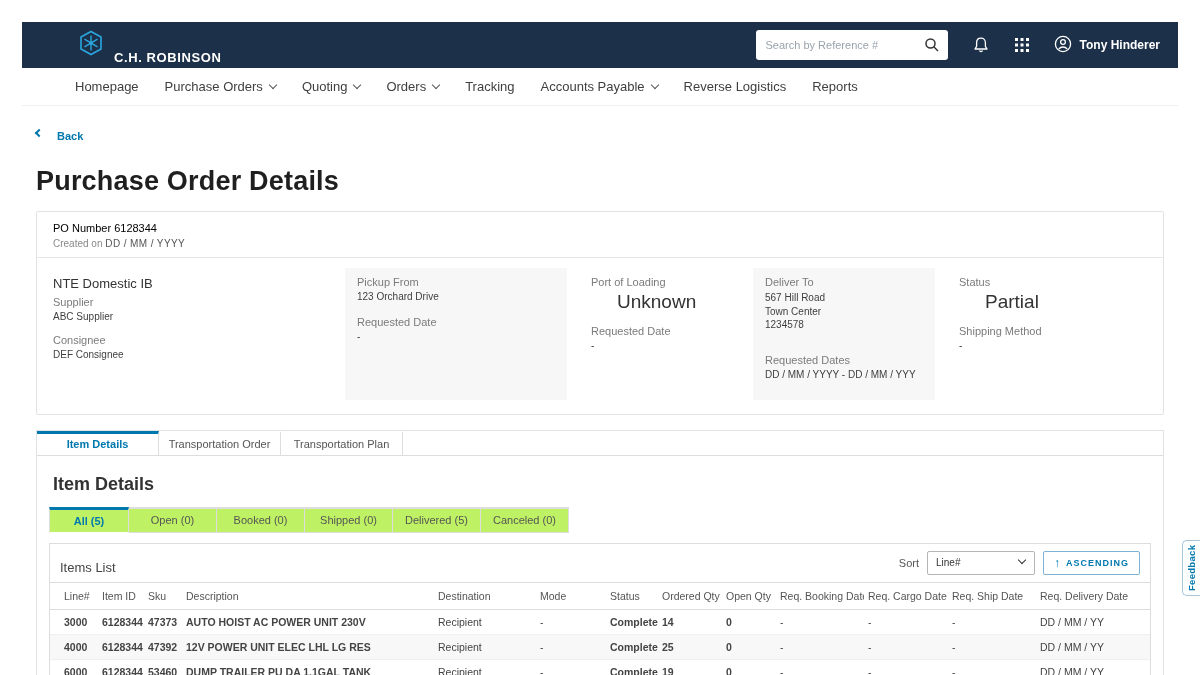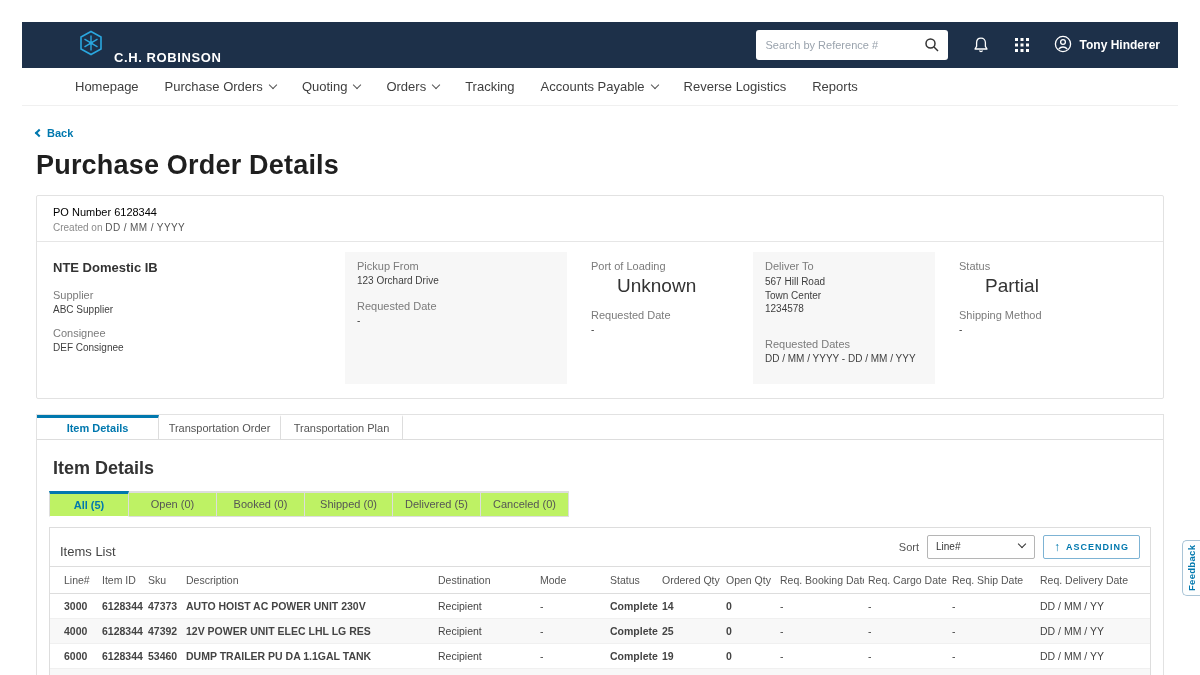--- a/index.html
+++ b/index.html
@@ -19,35 +19,35 @@
   .userchip { display:flex; align-items:center; gap:8px; color:#fff; font-size:12px; font-weight:bold; cursor:pointer; }
 
   
   .menubar { height:38px; display:flex; align-items:center; gap:26px; padding:0 0 0 53px; background:#fff; border-bottom:1px solid #f0f0f0; }
   .menubar a { font-size:13px; color:#3f3f3f; text-decoration:none; display:flex; align-items:center; gap:7px; cursor:pointer; }
   .chev { width:6px; height:6px; border:solid #555; border-width:0 1.5px 1.5px 0; display:inline-block; transform:rotate(45deg); margin-top:-3px; }
   .chev-left { width:6px; height:6px; border:solid #0078AE; border-width:0 2px 2px 0; display:inline-block; transform:rotate(135deg); margin-right:2px; }
 
   
   .content { padding:16px 14px 0; }
-  .backlink { color:#0078AE; font-size:11px; font-weight:bold; text-decoration:none; display:inline-flex; align-items:center; gap:3px; cursor:pointer; }
-  .pagetitle { font-size:27px; font-weight:bold; color:#1f1f1f; margin:10px 0 14px; letter-spacing:.2px; }
+  .backlink { color:#0078AE; font-size:11px; font-weight:bold; text-decoration:none; display:inline-flex; align-items:flex-start; gap:13px; cursor:pointer; }
+  .pagetitle { font-size:27px; font-weight:bold; color:#1f1f1f; margin:24px 0 14px; letter-spacing:.2px; }
 
   .card { background:#fff; border:1px solid #e2e2e2; border-radius:2px; }
 
   
   .po-head { padding:10px 16px 8px; border-bottom:1px solid #e6e6e6; }
   .po-number { font-size:11px; color:#000000; }
   .created { font-size:10px; margin-top:4px; }
   .created .lbl { color:#8a8a8a; }
   .created .val { color:#555; letter-spacing:.4px; }
   .sum-grid { display:grid; grid-template-columns:268px 222px 138px 182px auto; gap:24px; padding:14px 16px 18px; min-height:118px; }
   .sum-col.panel { background:#f7f7f7; padding:8px 12px; margin:-4px 0; }
   .sum-col { padding-top:4px; }
-  .ordertype { font-size:13px; font-weight:bold; color:#333; margin-bottom:14px; }
+  .ordertype { font-size:13px; font-weight:normal; color:#333; margin-bottom:5px; }
   .flabel { font-size:11px; color:#7b7b7b; margin-bottom:3px; }
   .fvalue { font-size:10px; color:#3f3f3f; margin-bottom:12px; }
   .fvalue.big { font-size:19px; font-weight:normal; color:#333;margin-left:26px; }
   .addr div { font-size:10px; color:#3f3f3f; line-height:1.35; }
   .mt { margin-top:14px; }
 
   
   .tabs-card { margin-top:15px; border:1px solid #e2e2e2; background:#fff; }
   .main-tabs { display:flex; border-bottom:1px solid #ddd; }
   .mtab { width:122px; height:24px; display:flex; align-items:center; justify-content:center; font-size:11px; color:#555; border-right:1px solid #ddd; border-top:2px solid transparent; cursor:pointer; background:#fff; }

